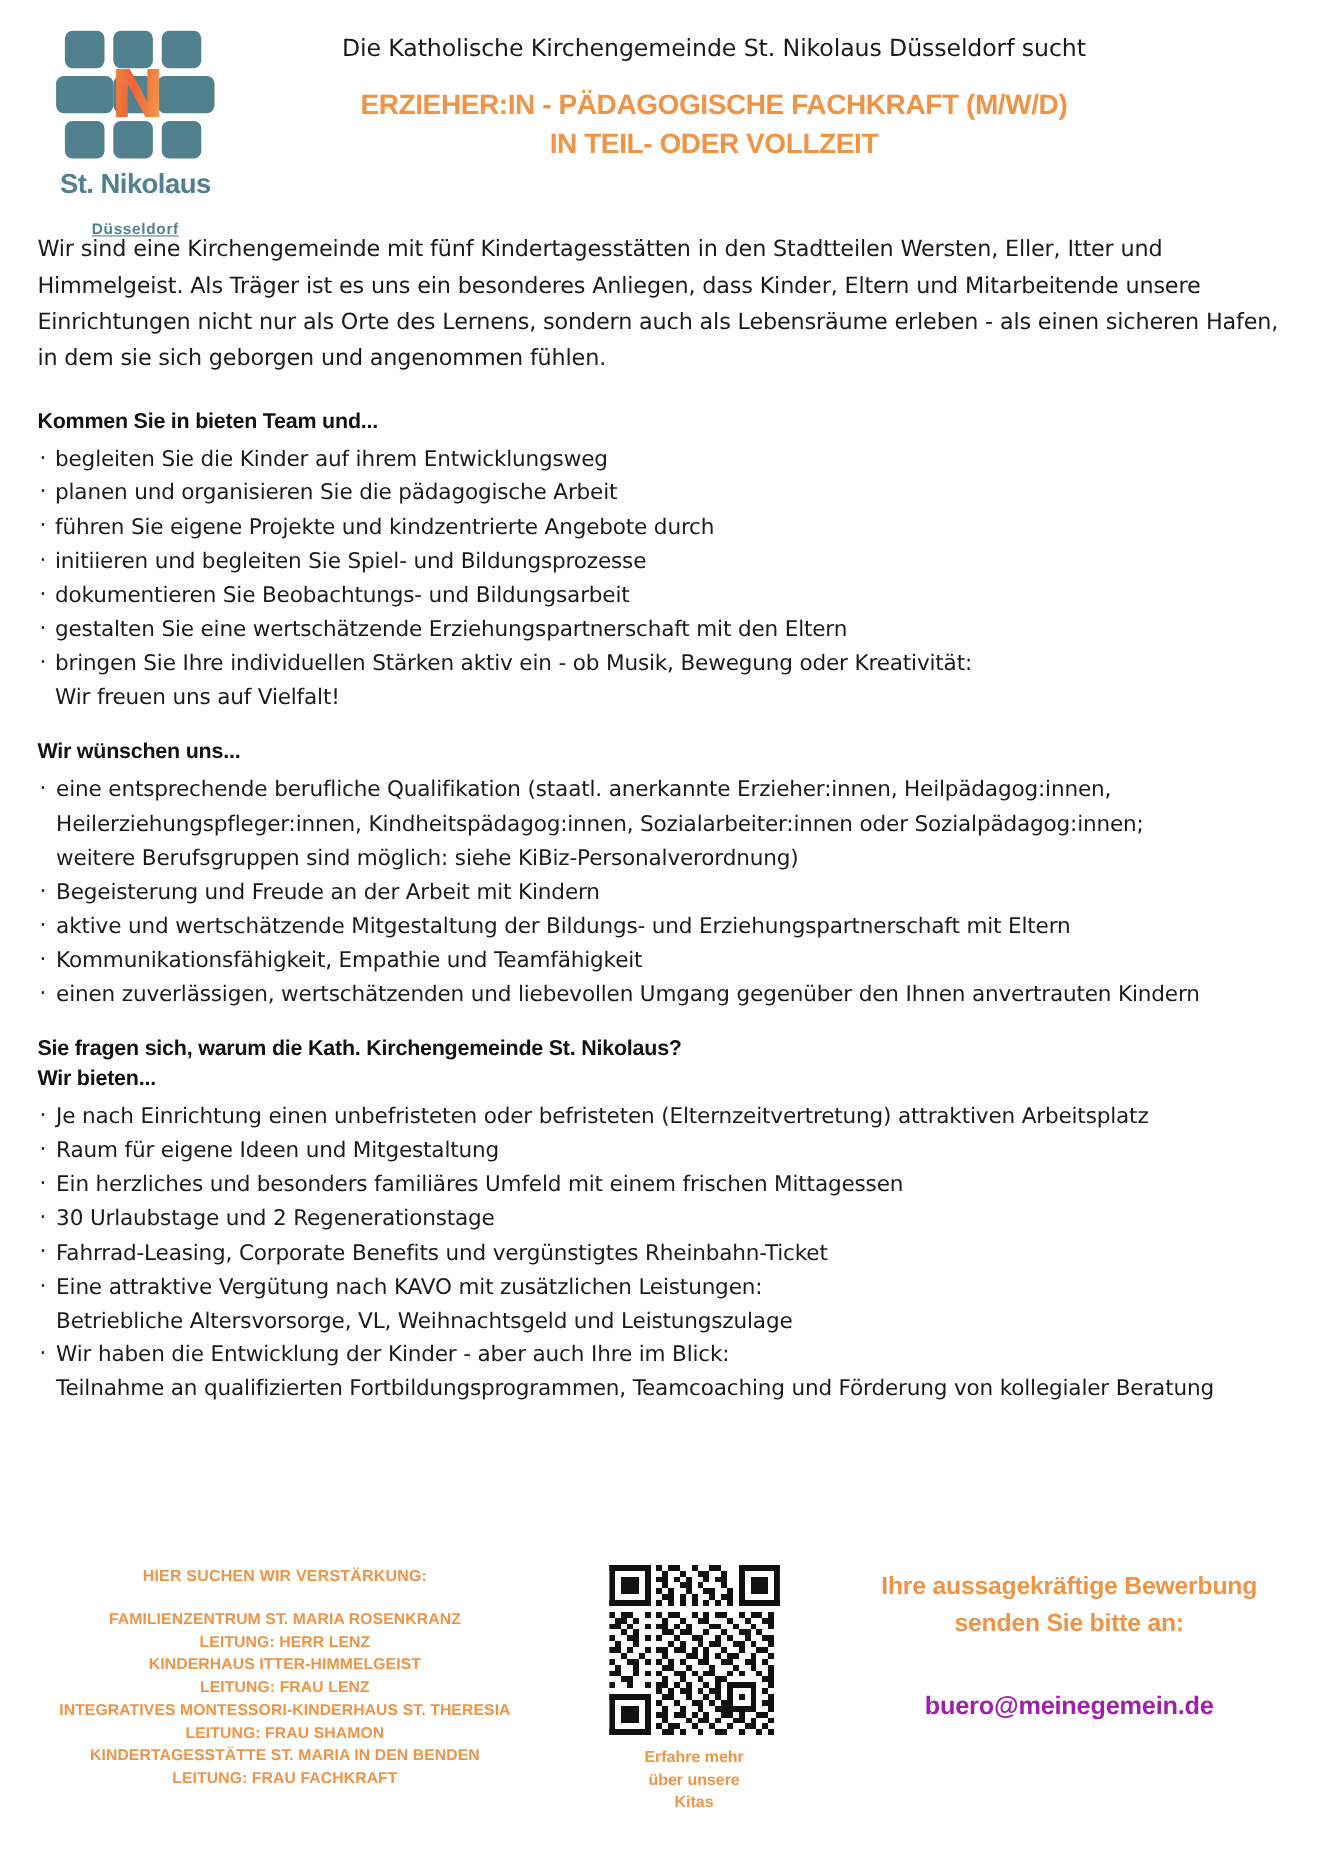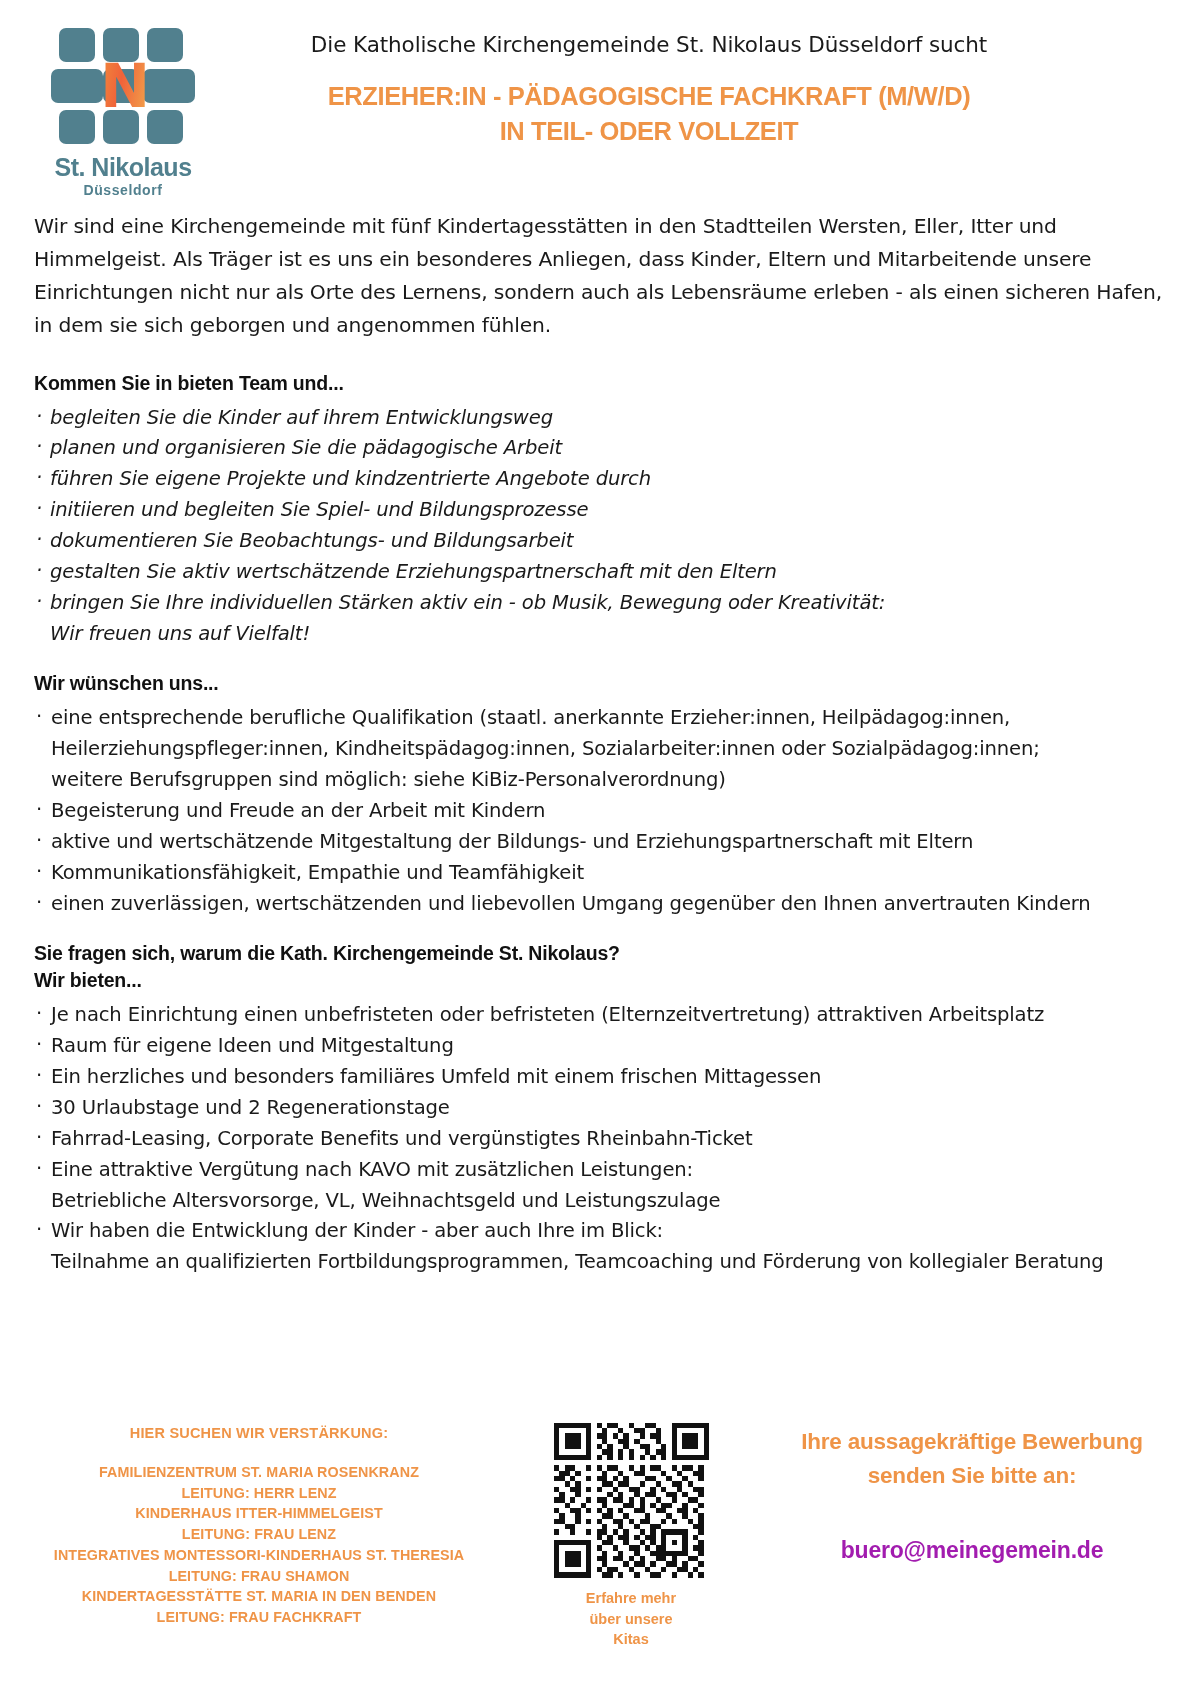--- a/index.html
+++ b/index.html
@@ -74,21 +74,22 @@
     color: #51808e;
     letter-spacing: -0.5px;
     line-height: 1;
   }
   .logo-city {
     font-family: "Liberation Sans", sans-serif;
     font-weight: bold;
     font-size: 14px;
     color: #51808e;
     letter-spacing: 0.6px;
-    margin-top: 2px;
+    margin-top: 20px;
+    text-decoration: underline;
   }
 
   .header-text {
     flex: 1;
     padding-top: 10px;
     text-align: center;
     padding-right: 70px;
   }
   .kicker {
     font-size: 21.5px;
@@ -145,21 +146,21 @@
     content: "·";
     position: absolute;
     left: 2px;
     top: -1px;
     font-size: 19.6px;
   }
   ul.bullets li .cont {
     display: block;
     margin-left: 0;
   }
-  ul.indent-sm li { padding-left: 16px; font-style: italic; }
+  ul.indent-sm li { padding-left: 16px; }
 
   
   .footer {
     position: absolute;
     left: 0;
     right: 0;
     bottom: 0;
     height: 300px;
     display: flex;
     align-items: flex-start;
@@ -268,21 +269,21 @@
   <p class="intro">Wir sind eine Kirchengemeinde mit fünf Kindertagesstätten in den Stadtteilen Wersten, Eller, Itter und Himmelgeist. Als Träger ist es uns ein besonderes Anliegen, dass Kinder, Eltern und Mitarbeitende unsere Einrichtungen nicht nur als Orte des Lernens, sondern auch als Lebensräume erleben - als einen sicheren Hafen, in dem sie sich geborgen und angenommen fühlen.</p>
 
   <div class="section">
     <div class="sec-head">Kommen Sie in bieten Team und...</div>
     <ul class="bullets indent-sm">
       <li>begleiten Sie die Kinder auf ihrem Entwicklungsweg</li>
       <li>planen und organisieren Sie die pädagogische Arbeit</li>
       <li>führen Sie eigene Projekte und kindzentrierte Angebote durch</li>
       <li>initiieren und begleiten Sie Spiel- und Bildungsprozesse</li>
       <li>dokumentieren Sie Beobachtungs- und Bildungsarbeit</li>
-      <li>gestalten Sie aktiv wertschätzende Erziehungspartnerschaft mit den Eltern</li>
+      <li>gestalten Sie eine wertschätzende Erziehungspartnerschaft mit den Eltern</li>
       <li>
         <span>bringen Sie Ihre individuellen Stärken aktiv ein - ob Musik, Bewegung oder Kreativität:</span>
         <span class="cont">Wir freuen uns auf Vielfalt!</span>
       </li>
     </ul>
   </div>
 
   <div class="section">
     <div class="sec-head">Wir wünschen uns...</div>
     <ul class="bullets">

